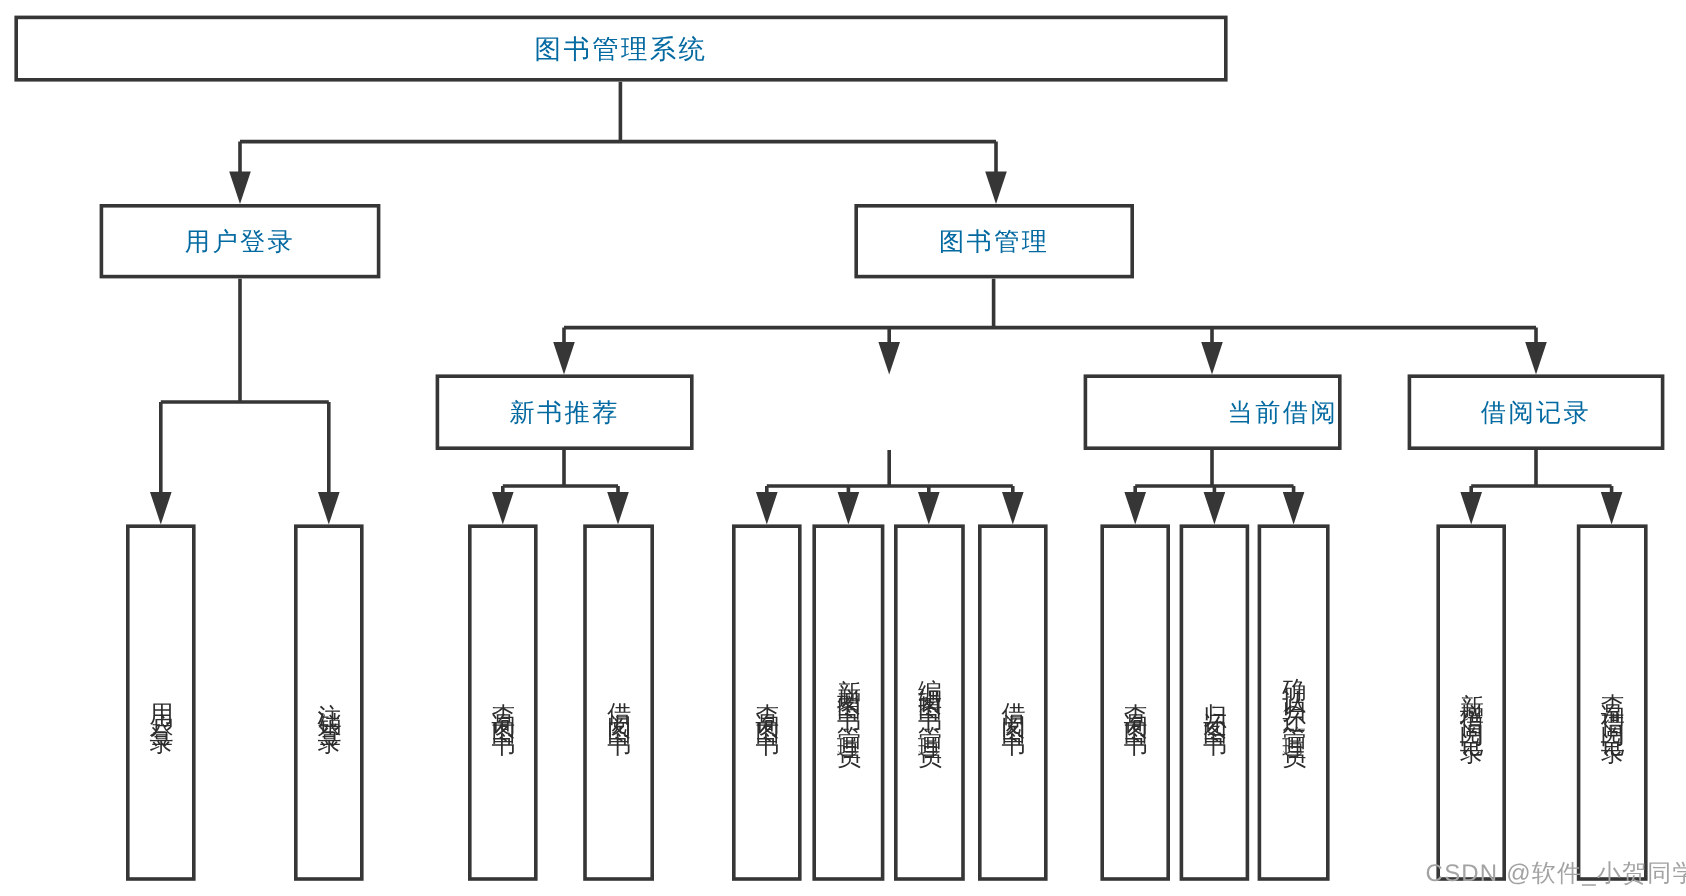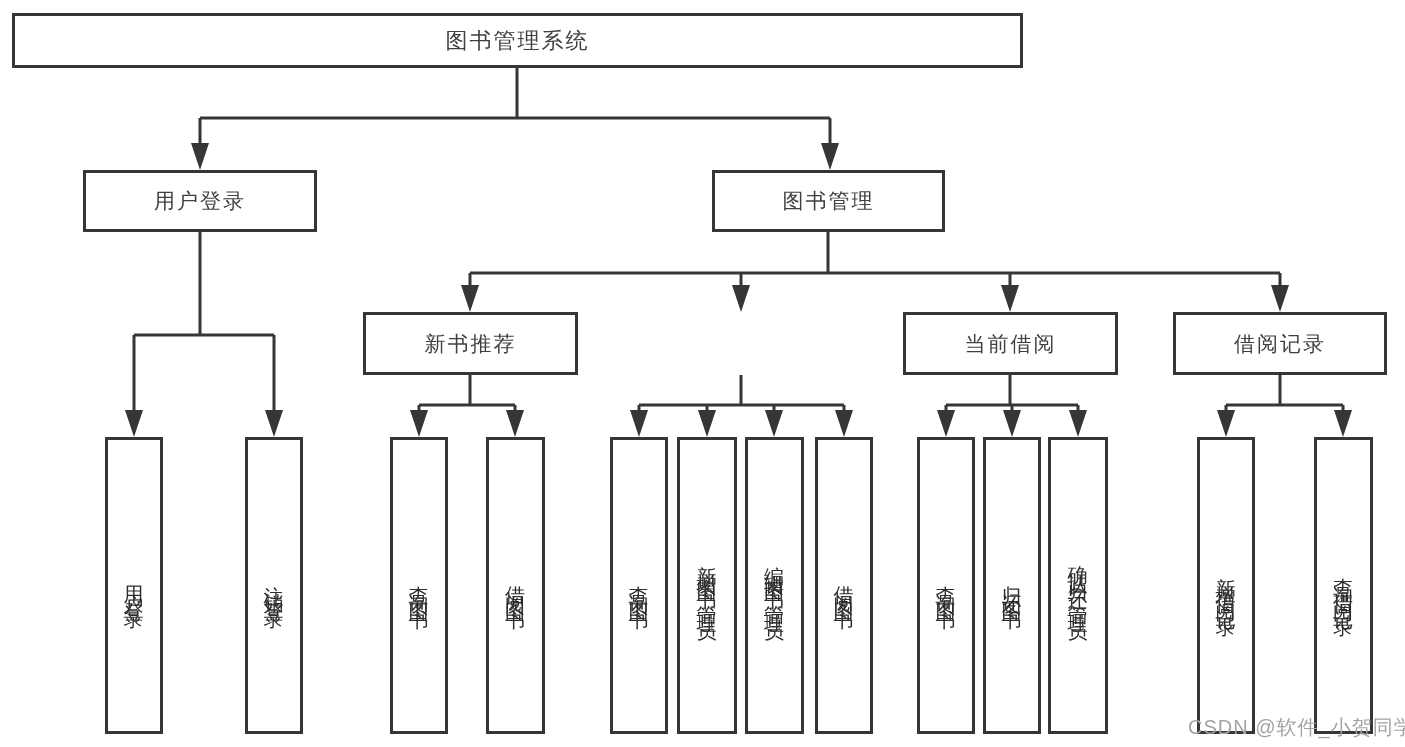--- a/index.html
+++ b/index.html
@@ -18,21 +18,21 @@
   }
   .node {
     position: absolute;
     box-sizing: border-box;
     border: 3px solid #363636;
     background: #ffffff;
     display: flex;
     align-items: center;
     justify-content: center;
     z-index: 2;
-    color: #404040;
+    color: #0369a1;
     font-size: 21px;
     letter-spacing: 2px;
     white-space: nowrap;
   }
   .node.root { font-size: 22px; }
   .leaf {
     position: absolute;
     box-sizing: border-box;
     border: 3px solid #363636;
     background: #ffffff;
@@ -114,21 +114,21 @@
   <div class="node" style="left:83px; top:170px; width:234px; height:62px;">
     <span>用户登录</span>
   </div>
   <div class="node" style="left:712px; top:170px; width:233px; height:62px;">
     <span>图书管理</span>
   </div>
 
   <div class="node" style="left:363px; top:312px; width:215px; height:63px;">
     <span>新书推荐</span>
   </div>
-  <div class="node" style="left:903px; top:312px; width:215px; height:63px;">
+  <div class="node" style="left:903px; top:312px; width:215px; height:63px;justify-content:flex-end;">
     <span>当前借阅</span>
   </div>
   <div class="node" style="left:1173px; top:312px; width:214px; height:63px;">
     <span>借阅记录</span>
   </div>
 
   <div class="leaf" style="left:105px; width:58px;">
     <span class="vtext">用户登录</span>
   </div>
   <div class="leaf" style="left:245px; width:58px;">

